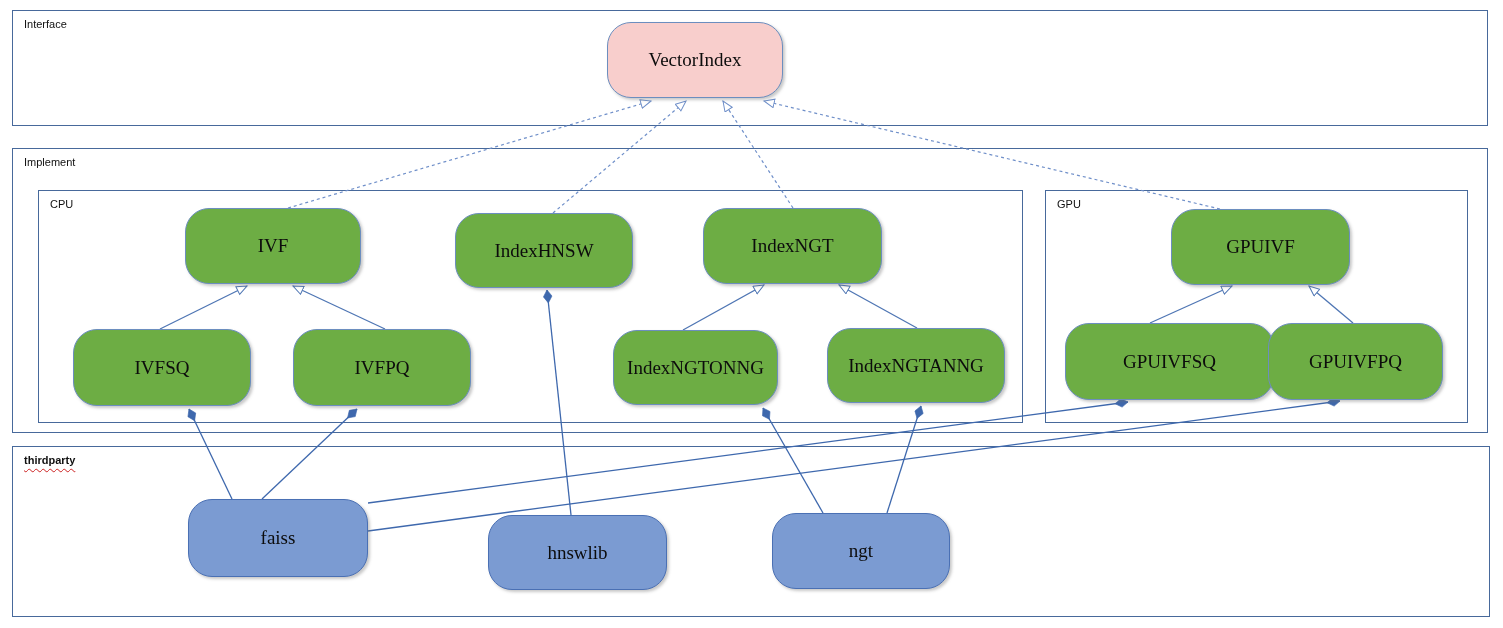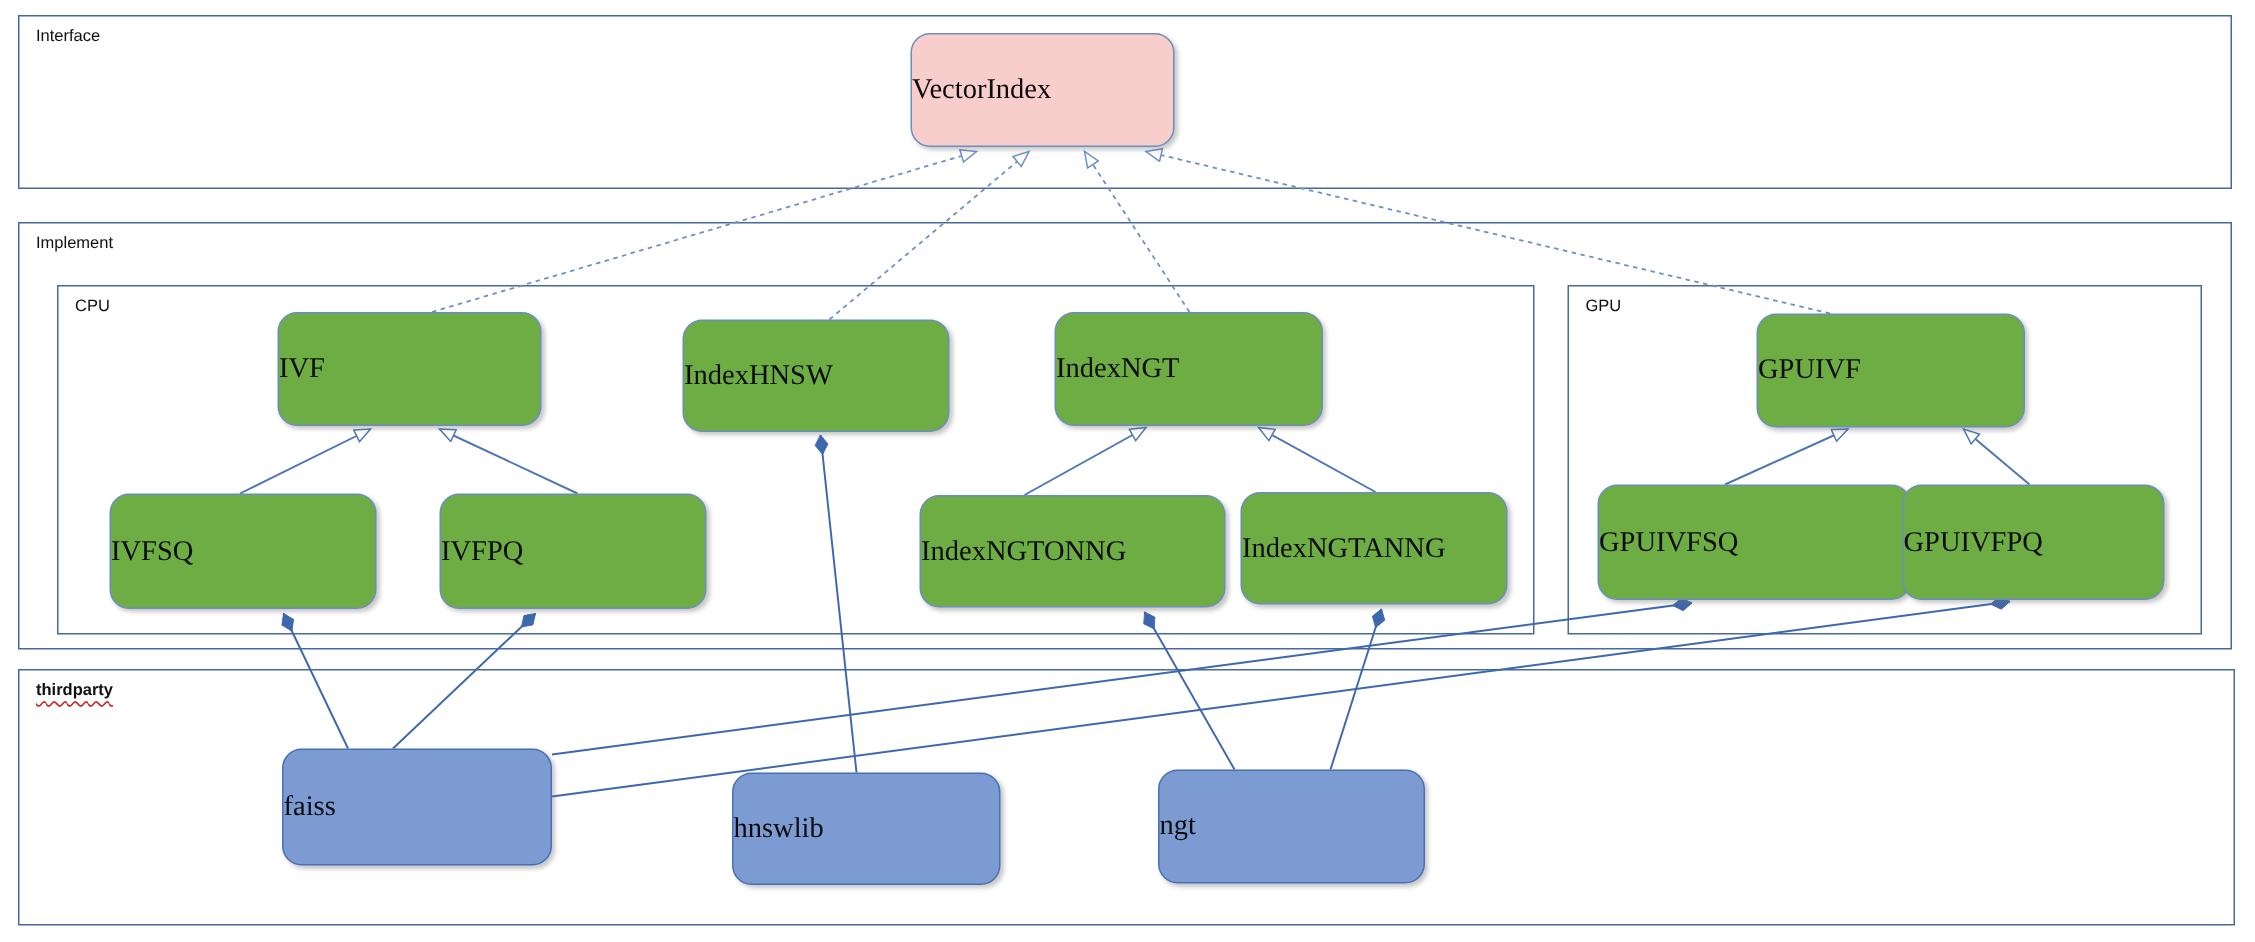--- a/index.html
+++ b/index.html
@@ -14,22 +14,22 @@
   .sec-label{
     display:inline-block;padding:7px 0 0 11px;font-size:11px;color:#101010;
     font-family:"Liberation Sans",sans-serif;
   }
   .sec-label.misspelled{
     text-decoration:underline wavy #cc2222;text-decoration-thickness:1px;
     text-underline-offset:4px;
   }
   .edges{position:absolute;left:0;top:0;width:1503px;height:628px;pointer-events:none;}
   .node{
-    position:absolute;border-radius:13px;box-sizing:border-box;
-    display:flex;align-items:center;justify-content:flex-start;
+    position:absolute;border-radius:24px;box-sizing:border-box;
+    display:flex;align-items:center;justify-content:center;
     font-family:"Liberation Serif","DejaVu Serif",serif;font-size:19px;color:#0c0c0c;
     box-shadow:2px 2px 3px rgba(110,110,110,0.38);
   }
   .node.green{background:#6dad44;border:1.4px solid #6c8ebf;}
   .node.pink{background:#f8cecc;border:1.4px solid #6c8ebf;}
   .node.blue{background:#7b9bd2;border:1.4px solid #4a70b4;}
 </style>
 </head>
 <body>
 
@@ -112,21 +112,21 @@
   </div>
 
   <div class="node green" style="left:73px;top:329px;width:178px;height:77px;">
     <span>IVFSQ</span>
   </div>
 
   <div class="node green" style="left:293px;top:329px;width:178px;height:77px;">
     <span>IVFPQ</span>
   </div>
 
-  <div class="node green" style="left:613px;top:330px;width:204px;height:75px;">
+  <div class="node green" style="left:613px;top:330px;width:165px;height:75px;">
     <span>IndexNGTONNG</span>
   </div>
 
   <div class="node green" style="left:827px;top:328px;width:178px;height:75px;">
     <span>IndexNGTANNG</span>
   </div>
 
   <div class="node green" style="left:1171px;top:209px;width:179px;height:76px;">
     <span>GPUIVF</span>
   </div>

